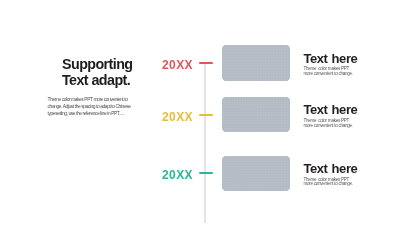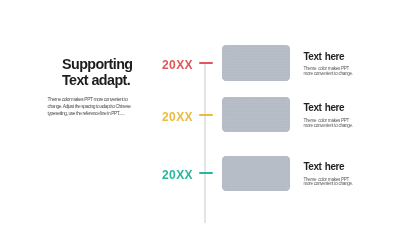--- a/index.html
+++ b/index.html
@@ -21,21 +21,21 @@
   
   .row{position:absolute;left:0;top:0;width:400px;height:0;}
   .year{position:absolute;font-family:"Liberation Sans",sans-serif;font-size:12px;
         font-weight:bold;letter-spacing:0.35px;white-space:nowrap;}
   .dash{position:absolute;height:2.7px;width:14.1px;border-radius:1.35px;}
   .box{position:absolute;width:67.7px;height:35.2px;border-radius:4.5px;
        background:#b6bcc6;overflow:hidden;}
   .box::after{content:"";position:absolute;inset:0;
      background-image:repeating-conic-gradient(#bbc1ca 0% 25%, #b0b7c2 0% 50%);
      background-size:2.66px 2.66px;}
-  .rtitle{position:absolute;font-family:"Liberation Sans",sans-serif;font-size:10px;
+  .rtitle{position:absolute;font-family:"Liberation Sans",sans-serif;font-size:13px;
           font-weight:bold;color:#231f20;letter-spacing:-0.42px;word-spacing:0.9px;white-space:nowrap;}
   .rdesc{position:absolute;font-family:"Liberation Sans",sans-serif;font-size:4.6px;
          letter-spacing:-0.28px;line-height:4.9px;color:#59595b;white-space:pre;}
 </style>
 </head>
 <body>
 
 <div class="slide">
 
   <div class="title">

